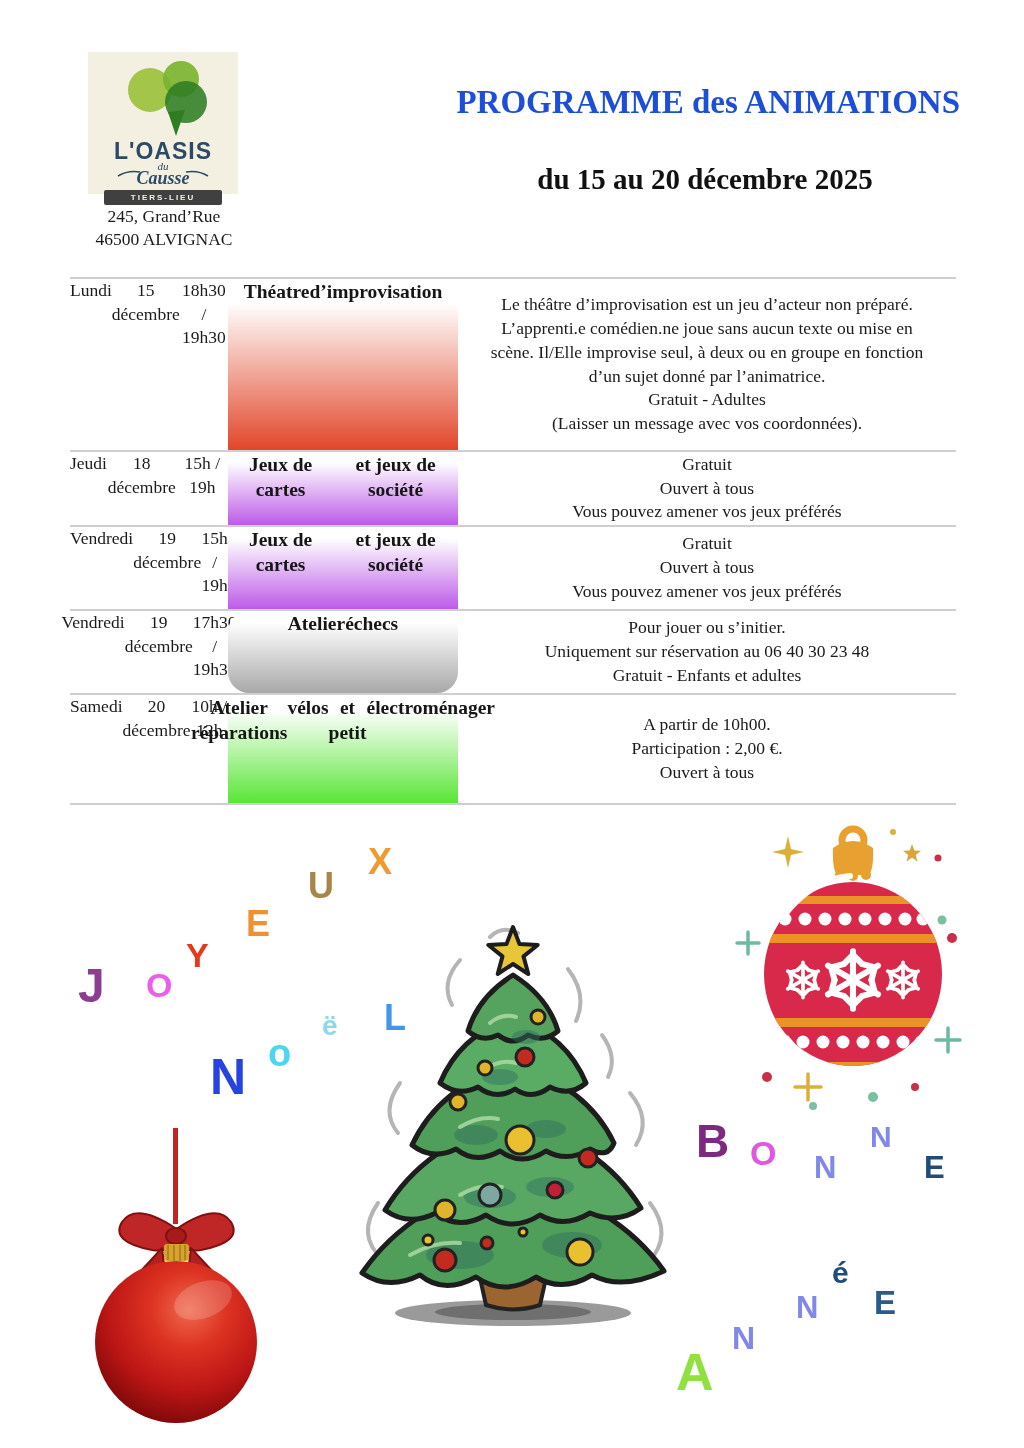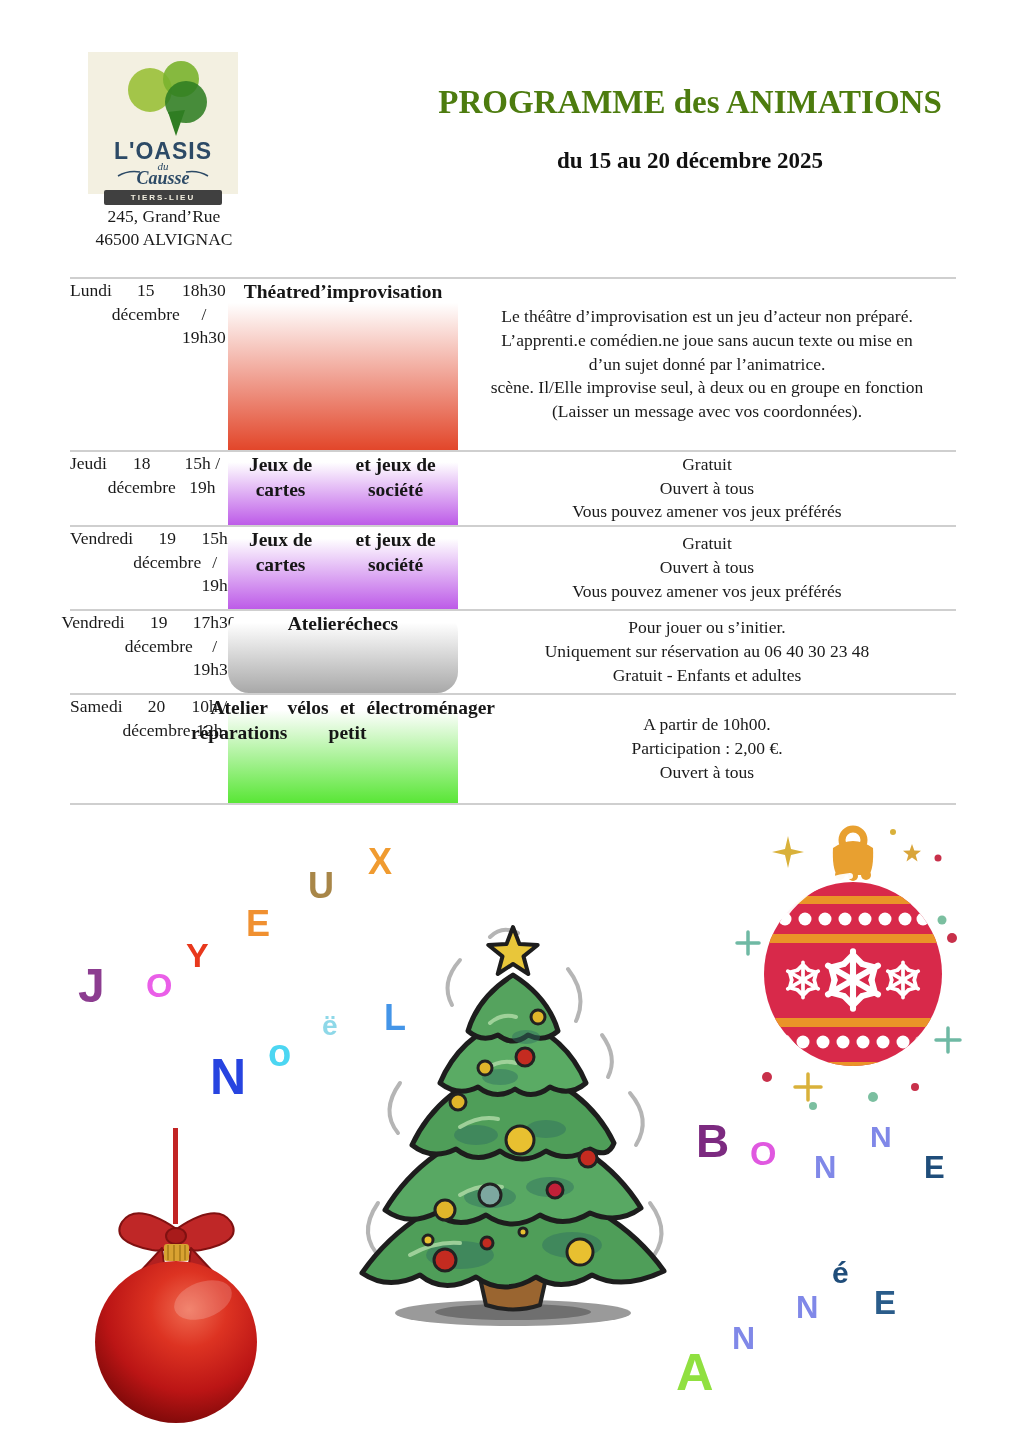--- a/index.html
+++ b/index.html
@@ -15,24 +15,24 @@
   .logo-du{position:absolute;left:0;top:108px;width:150px;text-align:center;
            font-style:italic;font-size:11px;color:#2c4a66;}
   .logo-causse{position:absolute;left:0;top:116px;width:150px;text-align:center;
            font-style:italic;font-weight:bold;font-size:18px;color:#2c4a66;}
   .logo-banner{position:absolute;left:16px;top:138px;width:118px;height:15px;background:#404040;
            border-radius:2px;text-align:center;line-height:15px;
            font-family:"Liberation Sans",sans-serif;font-weight:bold;font-size:8px;
            letter-spacing:2px;color:#f3f0e1;}
   .address{position:absolute;left:73px;top:205px;width:182px;text-align:center;
            font-size:17.5px;line-height:1.32;}
-  .title1{position:absolute;left:420px;top:84px;width:540px;margin:0;text-align:center;
-          font-size:33px;font-weight:bold;color:#4d7c0f;}
-  .title2{position:absolute;left:420px;top:148px;width:540px;margin:0;text-align:center;
-          font-size:23px;font-weight:bold;color:#111;}
+  .title1{position:absolute;left:420px;top:84px;width:540px;margin:0;text-align:right;
+          font-size:33px;font-weight:bold;color:#1d4ed8;}
+  .title2{position:absolute;left:420px;top:148px;width:540px;margin:15px;text-align:center;
+          font-size:29px;font-weight:bold;color:#111;}
 
   
   .schedule{position:absolute;left:70px;top:277px;width:886px;border-bottom:2px solid #cfcfcf;}
   .srow{display:grid;grid-template-columns:158px 230px 498px;border-top:2px solid #cfcfcf;}
   .r0{height:171px}.r1{height:73px}.r2{height:82px}.r3{height:82px}.r4{height:108px}
   .c-date{display:flex;flex-direction:row;justify-content:center;text-align:center;
           font-size:17.5px;line-height:1.35;}
   .c-act{height:100%;}
   .actbox{height:100%;display:flex;flex-direction:row;justify-content:center;text-align:center;
           font-weight:bold;font-size:19.5px;line-height:1.3;color:#161616;}
@@ -108,22 +108,23 @@
       </div>
       <div class="c-act">
         <div class="actbox" style="background: linear-gradient(rgb(255, 255, 255) 0%, rgb(255, 255, 255) 14%, rgb(226, 70, 42) 100%);">
           <div>Théatre</div>
           <div>d’improvisation</div>
         </div>
       </div>
       <div class="c-det">
         <div>Le théâtre d’improvisation est un jeu d’acteur non préparé.</div>
         <div>L’apprenti.e comédien.ne joue sans aucun texte ou mise en</div>
+        <div>scène. Il/Elle improvise seul, à deux ou en groupe en fonction</div>
         <div>d’un sujet donné par l’animatrice.</div>
-        <div>scène. Il/Elle improvise seul, à deux ou en groupe en fonction</div>
+        <div>Gratuit - Adultes</div>
         <div>(Laisser un message avec vos coordonnées).</div>
       </div>
     </div>
 
     <div class="srow r1">
       <div class="c-date">
         <div>Jeudi</div>
         <div>18 décembre</div>
         <div>15h / 19h</div>
       </div>

